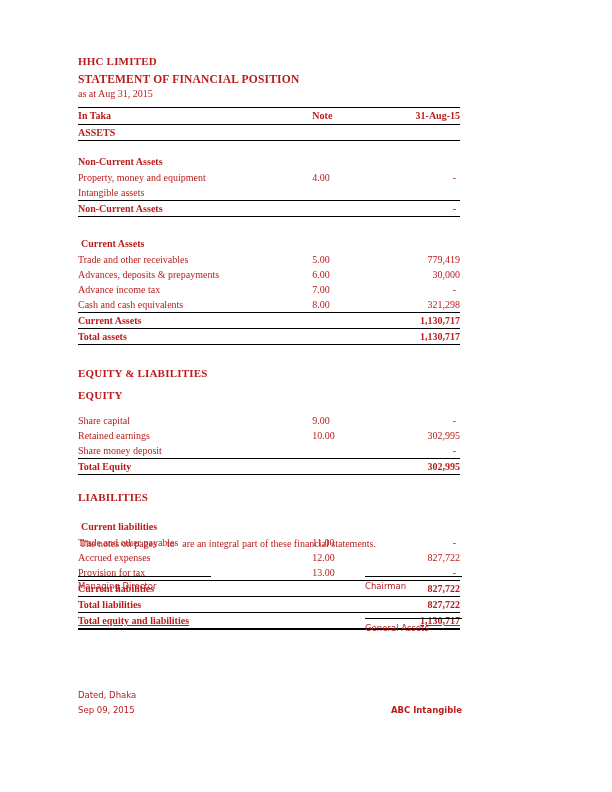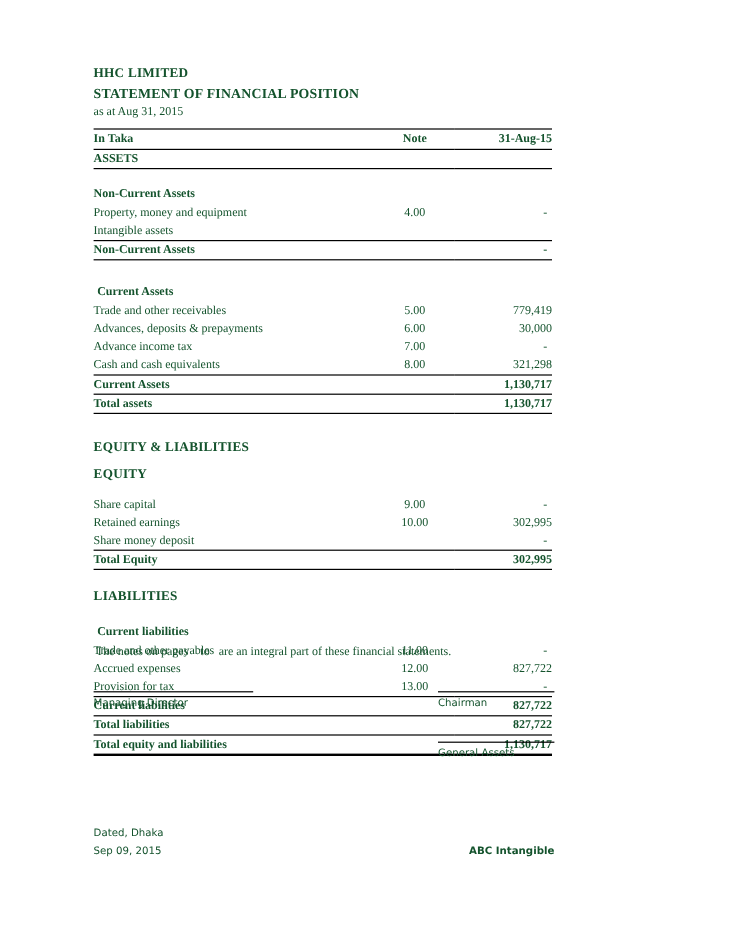--- a/index.html
+++ b/index.html
@@ -6,21 +6,21 @@
     margin: 0;
     padding: 0;
     background: #ffffff;
   }
   .page {
     position: relative;
     width: 612px;
     height: 792px;
     background: #ffffff;
     font-family: "Liberation Serif", "DejaVu Serif", serif;
-    color: #14532d;
+    color: #b91c1c;
     overflow: hidden;
   }
 
   
   .doc-header {
     position: absolute;
     left: 78px;
     top: 54px;
     width: 384px;
   }
@@ -52,21 +52,21 @@
     border-collapse: collapse;
     font-size: 10px;
   }
   .fin-table td {
     padding: 0;
     vertical-align: bottom;
     line-height: 15px;
     white-space: nowrap;
   }
   .col-label { width: 232px; }
-  .col-note  { width: 68px; text-align: center; padding-left: 2px !important; }
+  .col-note  { width: 68px; text-align: left; padding-left: 2px !important; }
   .col-amt   { width: 82px; text-align: right; }
 
   
   tr.r-head td {
     font-weight: bold;
     border-top: 1.3px solid #000;
     border-bottom: 1.3px solid #000;
     line-height: 16px;
   }
   tr.r-section td {
@@ -80,21 +80,21 @@
     padding-top: 4px !important;
   }
   tr.r-sub.indent td.col-label { padding-left: 3px !important; }
   tr.r-item td { line-height: 15px; }
   tr.r-total td {
     font-weight: bold;
     border-top: 1.3px solid #000;
     border-bottom: 1.3px solid #000;
     line-height: 15px;
   }
-  tr.r-total.thick td { border-bottom: 2.2px solid #000; }
+  tr.r-total.thick td { border-bottom: 2.2px solid #000; text-decoration: underline; }
   tr.r-spacer td { line-height: 9px; font-size: 1px; }
   tr.r-spacer-lg td { line-height: 15px; font-size: 1px; }
   tr.r-bigsection td {
     font-weight: bold;
     font-size: 11px;
     line-height: 18px;
     letter-spacing: 0.2px;
     padding-top: 4px !important;
   }
   .amt-dash { padding-right: 4px; display: inline-block; }

